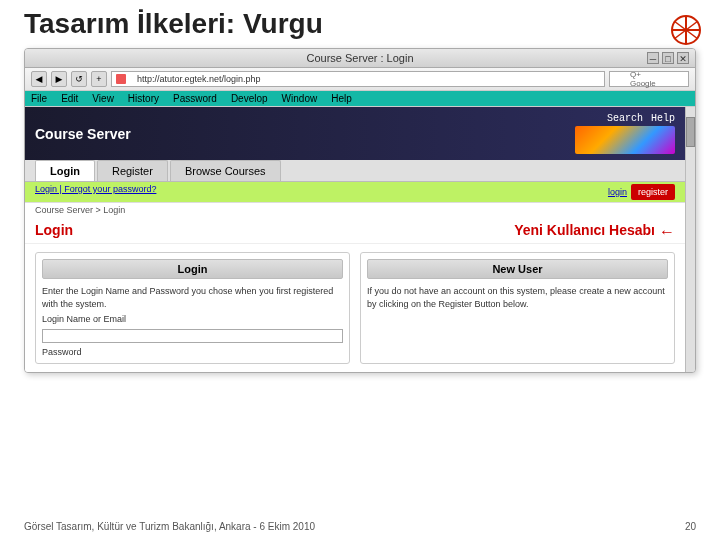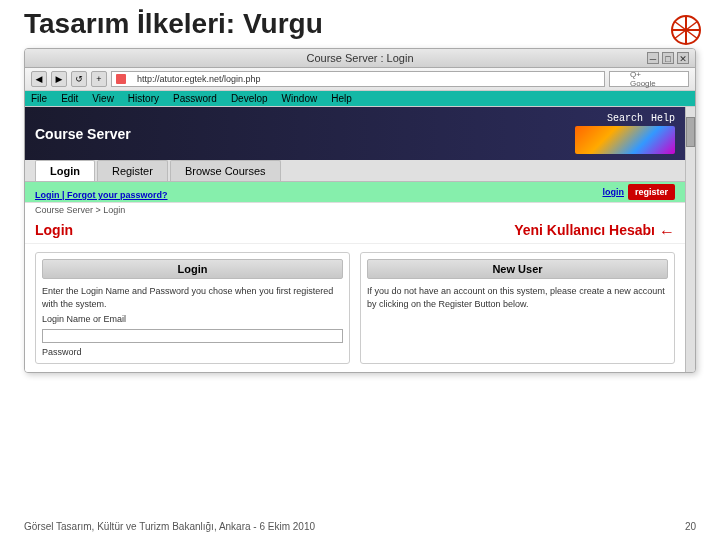--- a/index.html
+++ b/index.html
@@ -201,26 +201,25 @@
 
     .nav-tab.active {
       background: white;
       font-weight: bold;
     }
 
     
     .login-bar {
       display: flex;
       justify-content: space-between;
-      align-items: flex-end;
+      align-items: flex-start;
       padding: 2px 10px;
       font-size: 9px;
       border-bottom: 1px solid #ddd;
-      background: #86efac;
-      font-weight: bold;
+      background: #bef264;
     }
 
     .login-bar-right {
       display: flex;
       gap: 4px;
       align-items: center;
     }
 
     .register-btn {
       background: #c00;

